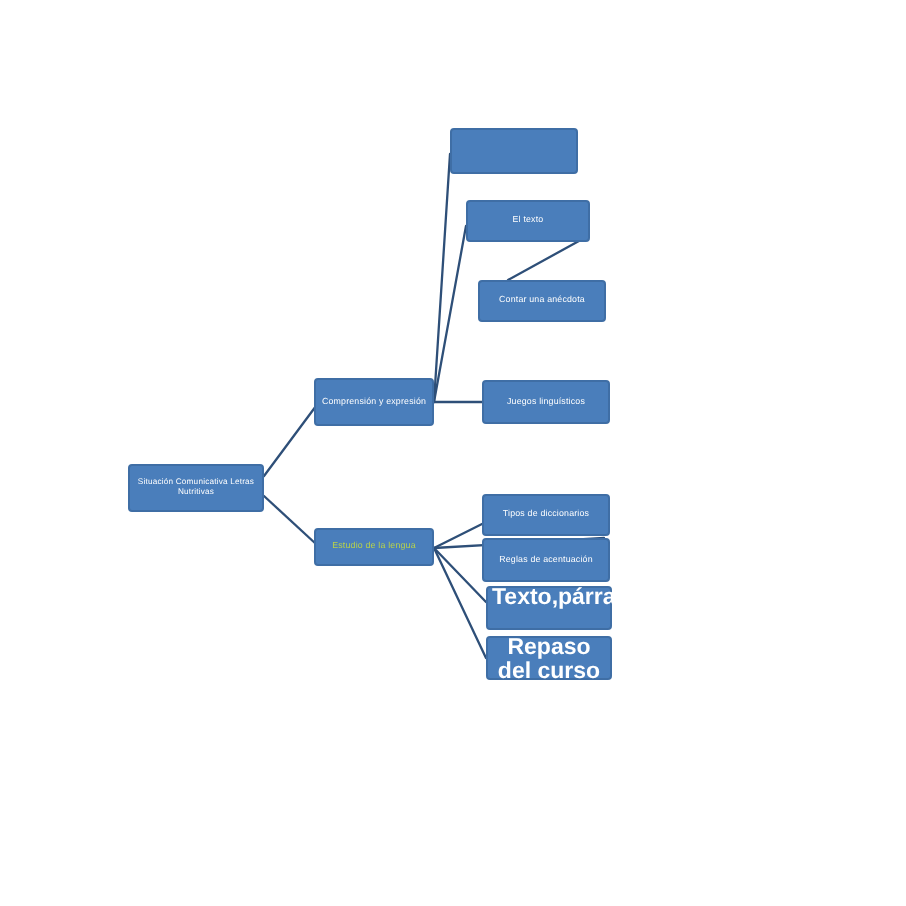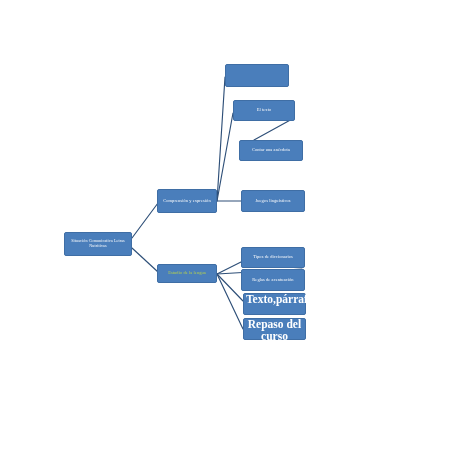--- a/index.html
+++ b/index.html
@@ -33,21 +33,20 @@
     border: 1px solid #3f6ea5;
     border-radius: 2px;
     color: #ffffff;
     display: flex;
     align-items: center;
     justify-content: center;
     text-align: center;
     line-height: 1.12;
     padding: 1px 2px;
     z-index: 2;
-    font-family: Liberation Serif, serif;
   }
   .node .txt {
     display: block;
     width: 100%;
   }
   
   .tiny .txt   { font-size: 4.1px; letter-spacing: 0.1px; }
   .tiny2 .txt  { font-size: 4.4px; letter-spacing: 0.1px; }
   
   .big .txt {

